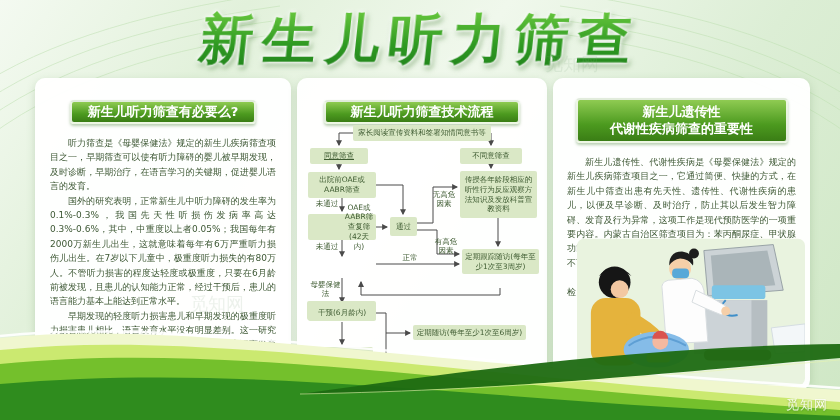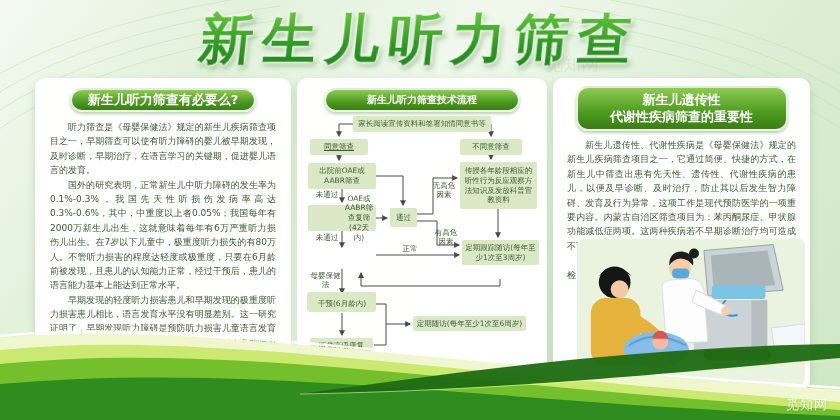--- a/index.html
+++ b/index.html
@@ -17,33 +17,33 @@
     -webkit-background-clip:text;background-clip:text;color:transparent;
     filter:drop-shadow(0 0 2px #ffffff) drop-shadow(0 0 1px #ffffff) drop-shadow(2px 3px 2px rgba(46,110,30,.35));}
 
   
   .panel{position:absolute;top:78px;height:312px;background:rgba(255,255,255,.96);
     border-radius:10px;box-shadow:0 3px 8px rgba(90,140,80,.25);z-index:1;box-sizing:border-box;}
   .panel.left{left:35px;width:256px;padding:10px 15px;}
   .panel.middle{left:297px;width:250px;padding:10px 0;}
   .panel.right{left:553px;width:257px;padding:8px 14px;}
 
-  .pill{margin:0 auto;background:linear-gradient(180deg,#8fcb52,#4c9a1f 60%,#3a7d15);
-    border:2px solid rgba(255,255,255,.85);border-radius:12px;color:#fff;font-weight:bold;
+  .pill{margin:12px auto;background:linear-gradient(180deg,#8fcb52,#4c9a1f 60%,#3a7d15);
+    border:2px solid rgba(255,255,255,.85);border-radius:4px;color:#fff;font-weight:bold;
     text-align:center;box-shadow:0 2px 3px rgba(60,120,40,.35);box-sizing:border-box;}
   .pill.one{width:186px;height:24px;line-height:20px;font-size:13px;}
-  .pill.mid{width:196px;height:24px;line-height:20px;font-size:10px;}
+  .pill.mid{width:196px;height:24px;line-height:20px;font-size:13px;}
   .pill.two{width:212px;padding:3px 0 4px;font-size:13px;line-height:17px;}
 
   .para{margin:0;font-size:9px;line-height:1.6;color:#3c5733;text-align:justify;text-indent:2em;}
   .panel.left .para:first-of-type{margin-top:8px;}
   .panel.right .para:first-of-type{margin-top:7px;}
 
   
-  .flow{position:absolute;left:0;top:0;width:250px;height:312px;}
+  .flow{position:absolute;left:0;top:9px;width:250px;height:312px;}
   .flow svg{position:absolute;left:0;top:0;}
   .fb{position:absolute;background:#dae8c6;color:#3d5a30;font-size:7.5px;line-height:1.3;
     display:flex;align-items:center;justify-content:center;text-align:center;
     padding:1px 2px;box-sizing:border-box;border-radius:2px;}
   .fn0{left:56px;top:38px;width:138px;height:16px;}
   .fn1{left:13px;top:61px;width:58px;height:16px;text-decoration:underline;}
   .fn2{left:163px;top:61px;width:62px;height:16px;}
   .fn3{left:11px;top:85px;width:68px;height:26px;}
   .fn4{left:163px;top:84px;width:77px;height:47px;}
   .fn5{left:11px;top:127px;width:68px;height:26px;padding-left:36px;}

